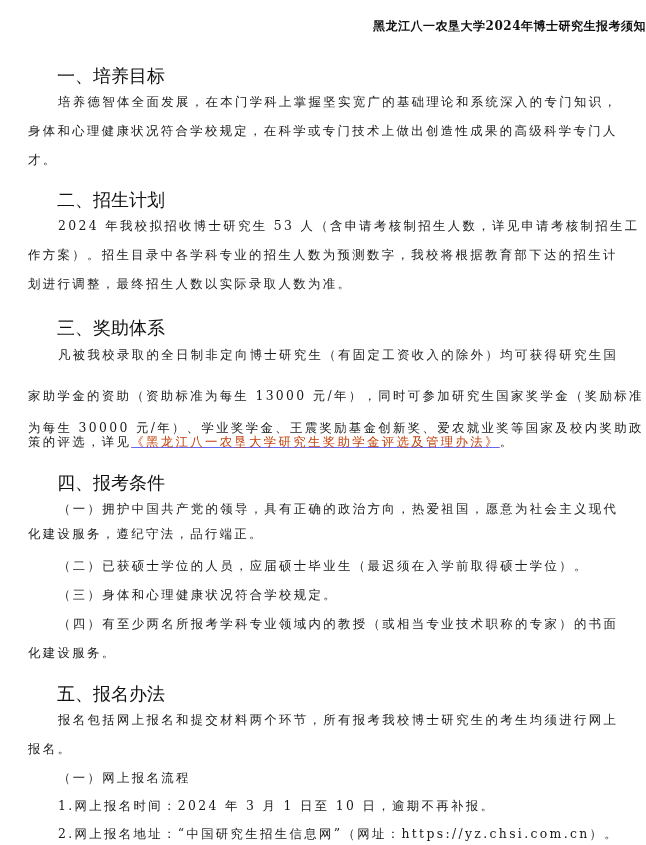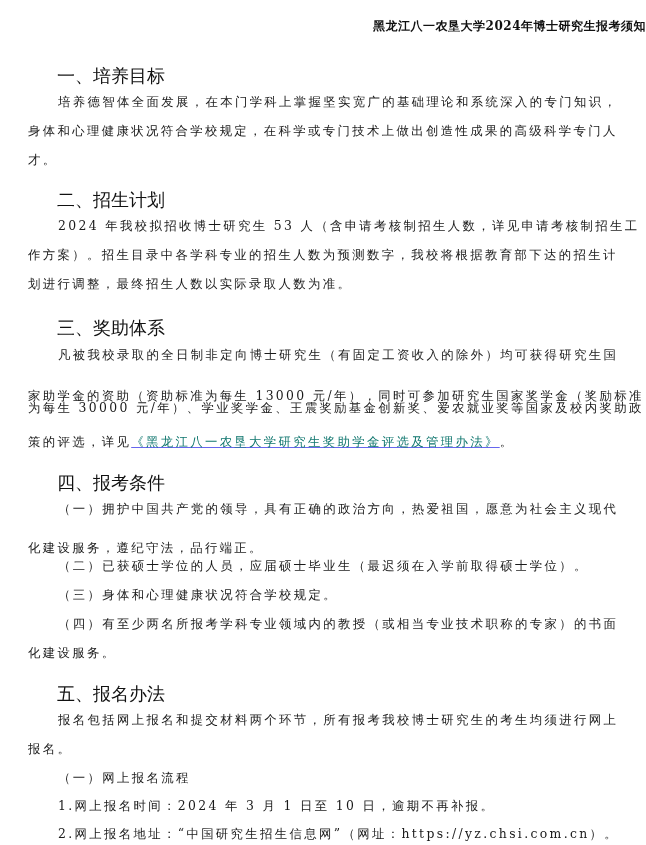--- a/index.html
+++ b/index.html
@@ -3,48 +3,48 @@
 <meta charset="utf-8">
 <style>
   html, body { margin:0; padding:0; background:#ffffff; }
   body { width:646px; height:845px; overflow:hidden; position:relative;
          font-family:"DejaVu Serif", "Liberation Serif", serif; color:#111; }
   .title { position:absolute; top:18px; left:0; width:646px; text-align:right;
            font-size:12px; font-weight:bold; letter-spacing:0.5px; }
   .h { position:absolute; left:57px; font-size:18px; font-family:"DejaVu Sans","Liberation Sans",sans-serif; color:#111; }
   .line { position:absolute; left:28px; font-size:12.4px; letter-spacing:2.35px; white-space:nowrap; color:#1a1a1a;text-align:center; }
   .ind { left:58px; }
-  a.link { color:#0f766e; text-decoration:underline; text-decoration-color:#6666ee; }
+  a.link { color:#c2410c; text-decoration:underline; text-decoration-color:#6666ee; }
 </style>
 </head>
 <body>
 
 <div class="title">黑龙江八一农垦大学2024年博士研究生报考须知</div>
 
 <div class="h" style="top:64px">一、培养目标</div>
 <div class="line ind" style="top:94px">培养德智体全面发展，在本门学科上掌握坚实宽广的基础理论和系统深入的专门知识，</div>
 <div class="line" style="top:123px">身体和心理健康状况符合学校规定，在科学或专门技术上做出创造性成果的高级科学专门人</div>
 <div class="line" style="top:152px">才。</div>
 
 <div class="h" style="top:188px">二、招生计划</div>
 <div class="line ind" style="top:218px">2024 年我校拟招收博士研究生 53 人（含申请考核制招生人数，详见申请考核制招生工</div>
 <div class="line" style="top:247px">作方案）。招生目录中各学科专业的招生人数为预测数字，我校将根据教育部下达的招生计</div>
 <div class="line" style="top:276px">划进行调整，最终招生人数以实际录取人数为准。</div>
 
 <div class="h" style="top:316px">三、奖助体系</div>
 <div class="line ind" style="top:347px">凡被我校录取的全日制非定向博士研究生（有固定工资收入的除外）均可获得研究生国</div>
 <div class="line" style="top:388px">家助学金的资助（资助标准为每生 13000 元/年），同时可参加研究生国家奖学金（奖励标准</div>
-<div class="line" style="top:400px">为每生 30000 元/年）、学业奖学金、王震奖励基金创新奖、爱农就业奖等国家及校内奖助政</div>
+<div class="line" style="top:420px">为每生 30000 元/年）、学业奖学金、王震奖励基金创新奖、爱农就业奖等国家及校内奖助政</div>
 <div class="line" style="top:434px">
   <span>策的评选，详见</span><a class="link" href="#">《黑龙江八一农垦大学研究生奖助学金评选及管理办法》</a><span>。</span>
 </div>
 
 <div class="h" style="top:471px">四、报考条件</div>
 <div class="line ind" style="top:501px">（一）拥护中国共产党的领导，具有正确的政治方向，热爱祖国，愿意为社会主义现代</div>
-<div class="line" style="top:540px">化建设服务，遵纪守法，品行端正。</div>
+<div class="line" style="top:526px">化建设服务，遵纪守法，品行端正。</div>
 <div class="line ind" style="top:558px">（二）已获硕士学位的人员，应届硕士毕业生（最迟须在入学前取得硕士学位）。</div>
 <div class="line ind" style="top:587px">（三）身体和心理健康状况符合学校规定。</div>
 <div class="line ind" style="top:616px">（四）有至少两名所报考学科专业领域内的教授（或相当专业技术职称的专家）的书面</div>
 <div class="line" style="top:645px">化建设服务。</div>
 
 <div class="h" style="top:682px">五、报名办法</div>
 <div class="line ind" style="top:712px">报名包括网上报名和提交材料两个环节，所有报考我校博士研究生的考生均须进行网上</div>
 <div class="line" style="top:741px">报名。</div>
 <div class="line ind" style="top:770px">（一）网上报名流程</div>
 <div class="line ind" style="top:798px">1.网上报名时间：2024 年 3 月 1 日至 10 日，逾期不再补报。</div>

